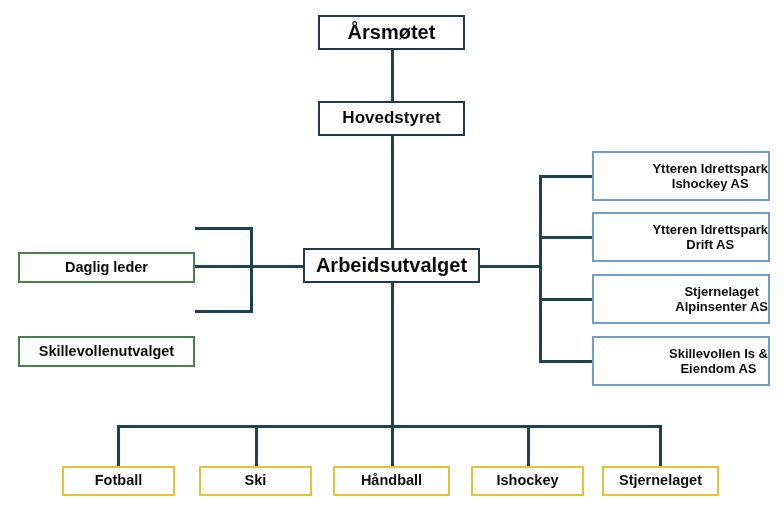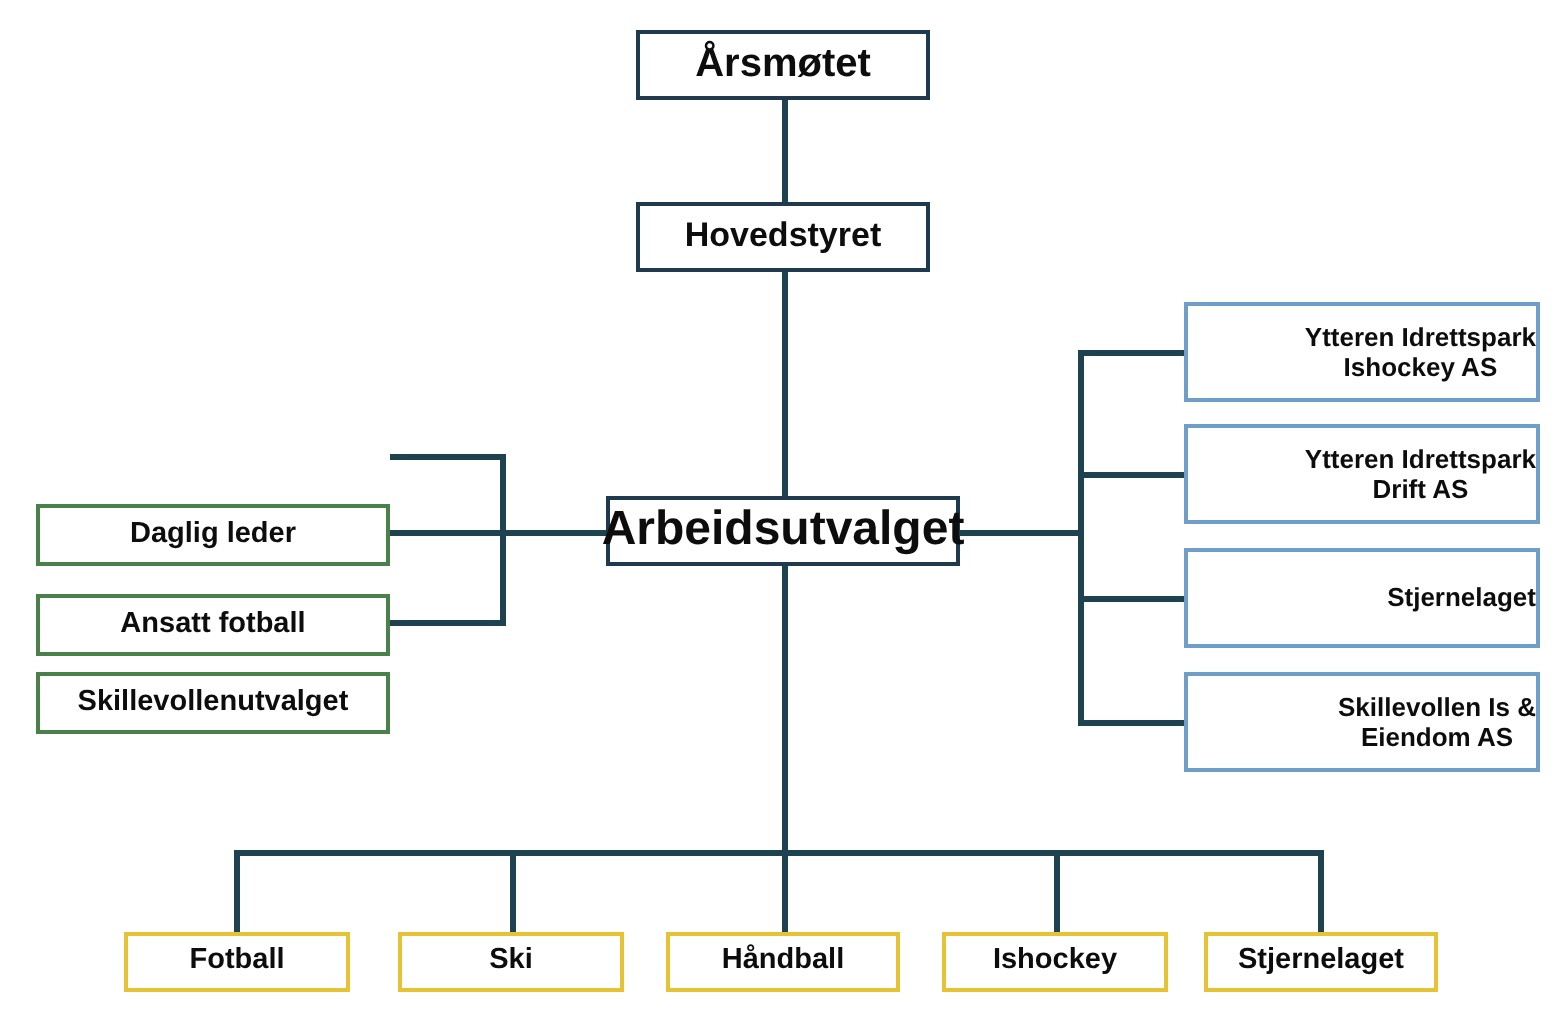--- a/index.html
+++ b/index.html
@@ -28,21 +28,21 @@
     line-height: 1.18;
     z-index: 3;
   }
   .node-dark  { border: 2px solid #1f3a4d; }
   .node-green { border: 2px solid #4a8049; margin-top: 40px; }
   .node-blue  { border: 2px solid #6f9fc8; }
   .node-gold  { border: 2px solid #e6c235; }
 
   .lvl1 { font-size: 20px; text-align: center; }
   .lvl2 { font-size: 17px; }
-  .lvl3 { font-size: 24px; }
+  .lvl3 { font-size: 20px; }
   .small { font-size: 13px; justify-content: flex-end; }
   .medsm { font-size: 14.5px; }
 
   .conn {
     position: absolute;
     background: #1f4250;
     z-index: 1;
   }
   .conn-h { height: 3px; }
   .conn-v { width: 3px; }
@@ -85,23 +85,20 @@
   </div>
 
   <div class="node node-dark lvl3" style="left:303px; top:248px; width:177px; height:35px;">
     <span>Arbeidsutvalget</span>
   </div>
 
   <div class="node node-green medsm" style="left:18px; top:212px; width:177px; height:31px;">
     <span>Daglig leder</span>
   </div>
 
-  <div class="node node-green medsm" style="left:18px; top:257px; width:177px; height:31px;">
-    <span>Ansatt fotball</span>
-  </div>
 
   <div class="node node-green medsm" style="left:18px; top:296px; width:177px; height:31px;">
     <span>Skillevollenutvalget</span>
   </div>
 
   <div class="node node-blue small" style="left:592px; top:151px; width:178px; height:50px;">
     <span>
       <span>Ytteren Idrettspark</span><br>
       <span>Ishockey AS</span>
     </span>
@@ -110,20 +107,21 @@
   <div class="node node-blue small" style="left:592px; top:212px; width:178px; height:50px;">
     <span>
       <span>Ytteren Idrettspark</span><br>
       <span>Drift AS</span>
     </span>
   </div>
 
   <div class="node node-blue small" style="left:592px; top:274px; width:178px; height:50px;">
     <span>
       <span>Stjernelaget</span><br>
+      <span>Alpinsenter AS</span>
     </span>
   </div>
 
   <div class="node node-blue small" style="left:592px; top:336px; width:178px; height:50px;">
     <span>
       <span>Skillevollen Is &amp;</span><br>
       <span>Eiendom AS</span>
     </span>
   </div>
 

